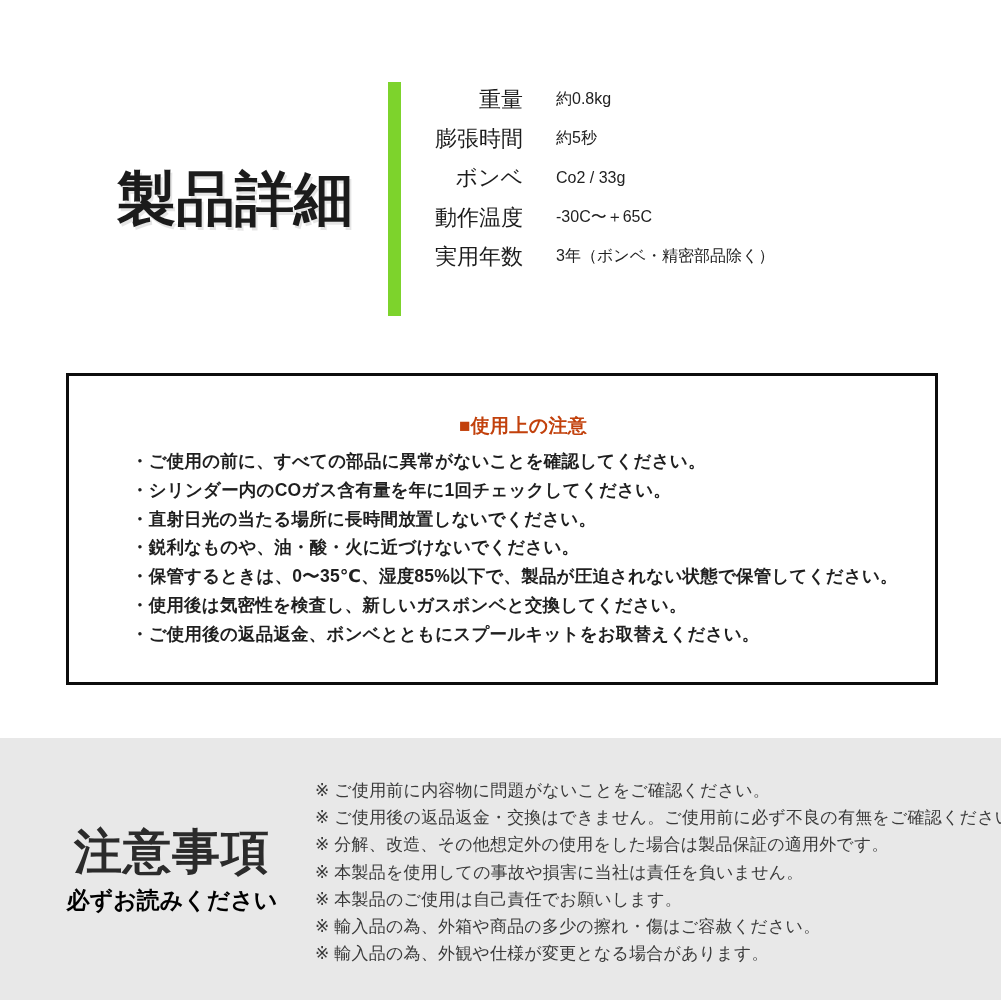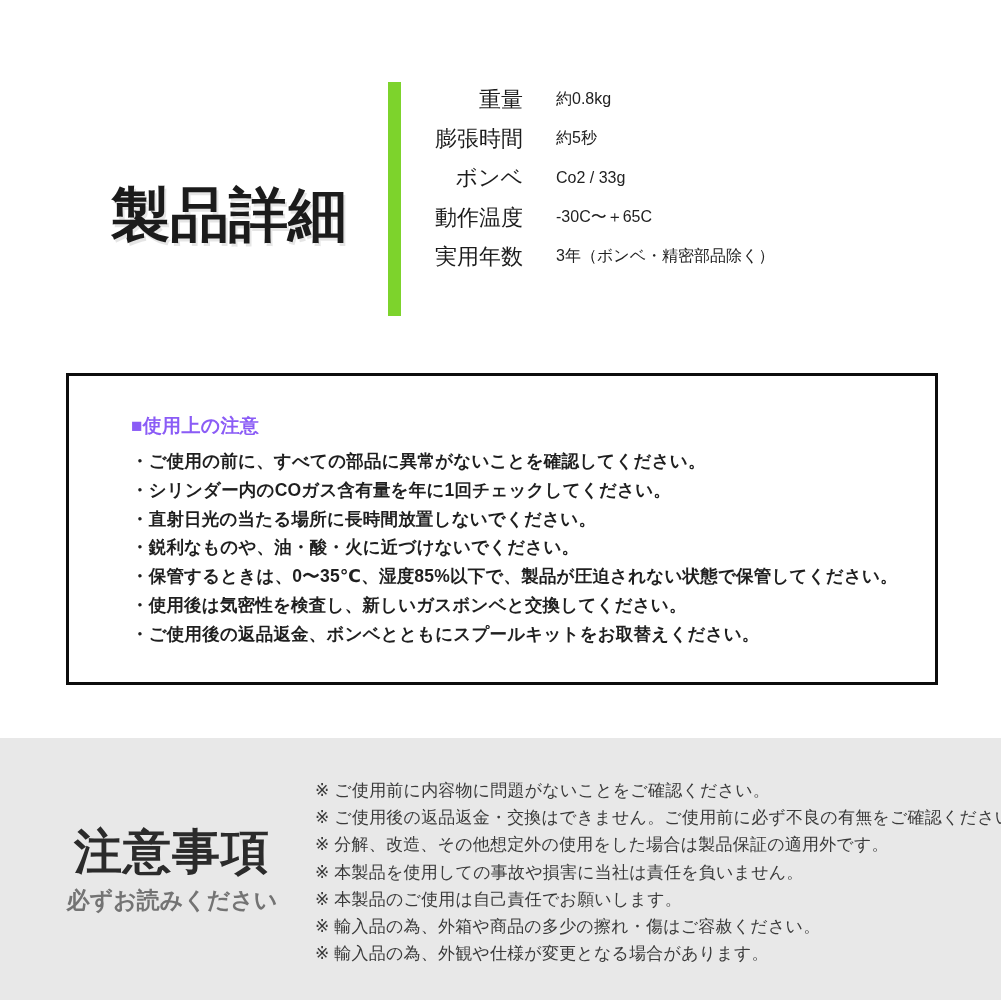--- a/index.html
+++ b/index.html
@@ -16,21 +16,22 @@
     overflow: hidden;
     color: #1c1c1c;
   }
 
   
   .product-title {
     position: absolute;
     left: 95px;
     top: 170px;
     width: 280px;
-    margin: 16px;
+    margin: 0;
+    text-align: center;
     font-size: 59px;
     font-weight: 900;
     line-height: 1;
     color: #1b1b1b;
     letter-spacing: 0px;
     text-shadow: 2px 3px 0 rgba(0,0,0,0.10);
     white-space: nowrap;
   }
   .green-bar {
     position: absolute;
@@ -73,23 +74,24 @@
     width: 872px;
     height: 312px;
     border: 3px solid #0d0d0d;
     box-sizing: border-box;
     background: #ffffff;
     padding: 37px 20px 0 62px;
   }
   .notes-heading {
     font-size: 19px;
     font-weight: 700;
-    color: #8b5cf6;
+    color: #c2410c;
     margin-bottom: 8px;
     letter-spacing: 0.3px;
+    text-align: center;
   }
   .notes-item {
     font-size: 17.5px;
     font-weight: 600;
     color: #1f1f1f;
     line-height: 28.8px;
     letter-spacing: 0.2px;
     white-space: nowrap;
   }
 
@@ -113,21 +115,21 @@
     font-weight: 900;
     line-height: 1;
     color: #2b2b2b;
     letter-spacing: 1px;
     white-space: nowrap;
   }
   .caution-subtitle {
     margin-top: 9px;
     font-size: 23px;
     font-weight: 700;
-    color: #737373;
+    color: #000000;
     white-space: nowrap;
   }
   .caution-list {
     position: absolute;
     left: 315px;
     top: 39px;
   }
   .caution-item {
     font-size: 17px;
     font-weight: 500;

